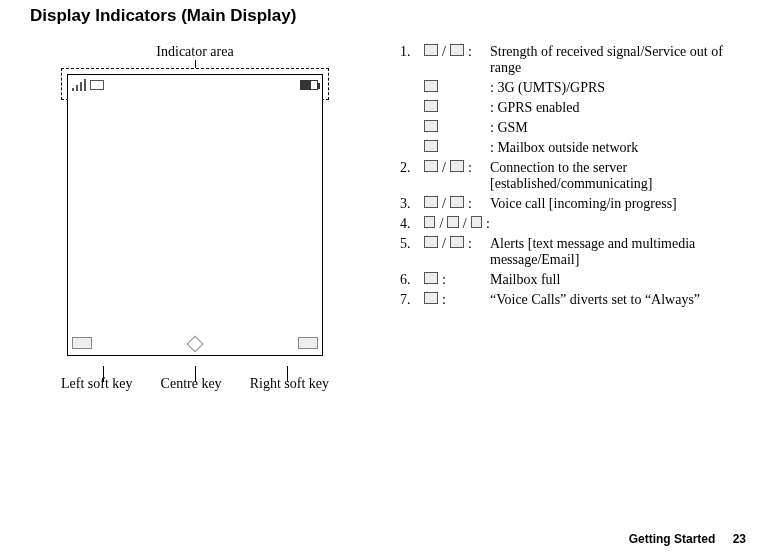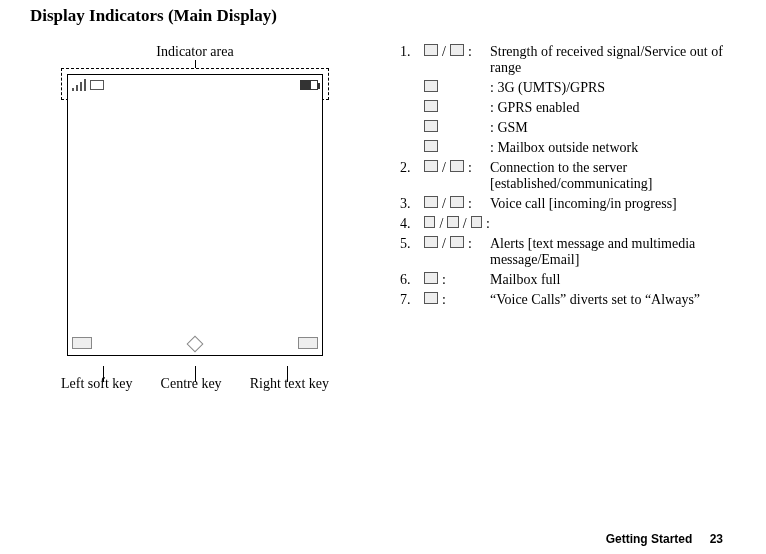--- a/index.html
+++ b/index.html
@@ -7,21 +7,21 @@
     font-family: "Times New Roman", Times, serif;
     font-size: 14px;
     color: #000;
     background: #fff;
     width: 766px;
     height: 554px;
     position: relative;
     padding: 6px 30px 0 30px;
   }
   .heading {
-    font-family: Liberation Serif, serif;
+    font-family: Liberation Sans, sans-serif;
     font-weight: bold;
     font-size: 17px;
     margin-bottom: 18px;
   }
   .columns { display: flex; gap: 40px; }
   .left-col { width: 330px; position: relative; }
   .right-col { flex: 1; }
   .indicator-label {
     text-align: center;
     font-size: 14px;
@@ -113,21 +113,21 @@
   .sub-entry { display:flex; margin-bottom:4px; align-items:flex-start; }
   .sub-icons { width: 90px; padding-left:24px; }
   .ico {
     display:inline-block; width:14px; height:12px;
     border:1px solid #555; font-size:7px; line-height:10px; text-align:center;
     background:#eee;
   }
   .slash { padding: 0 2px; }
 
   .footer {
-    position:absolute; bottom:8px; right:43px;
+    position:absolute; bottom:8px; right:20px;
     font-family: Arial, Helvetica, sans-serif;
     font-size: 12px;
     font-weight: bold;
   }
   .footer .pg { margin-left: 14px; }
 </style>
 </head>
 <body>
 
 <h2 class="heading">Display Indicators (Main Display)</h2>
@@ -161,21 +161,21 @@
         </div>
       </div>
 
       <div class="key-line line-left"></div>
       <div class="key-line line-center"></div>
       <div class="key-line line-right"></div>
 
       <div class="key-labels">
         <span>Left soft key</span>
         <span>Centre key</span>
-        <span>Right text key</span>
+        <span>Right soft key</span>
       </div>
     </div>
   </div>
 
   <div class="right-col" id="legend">
       <div class="entry">
         <div class="num">1.</div>
         <div class="icons-cell">
           <span class="ico"></span>
           <span class="slash">/</span>

